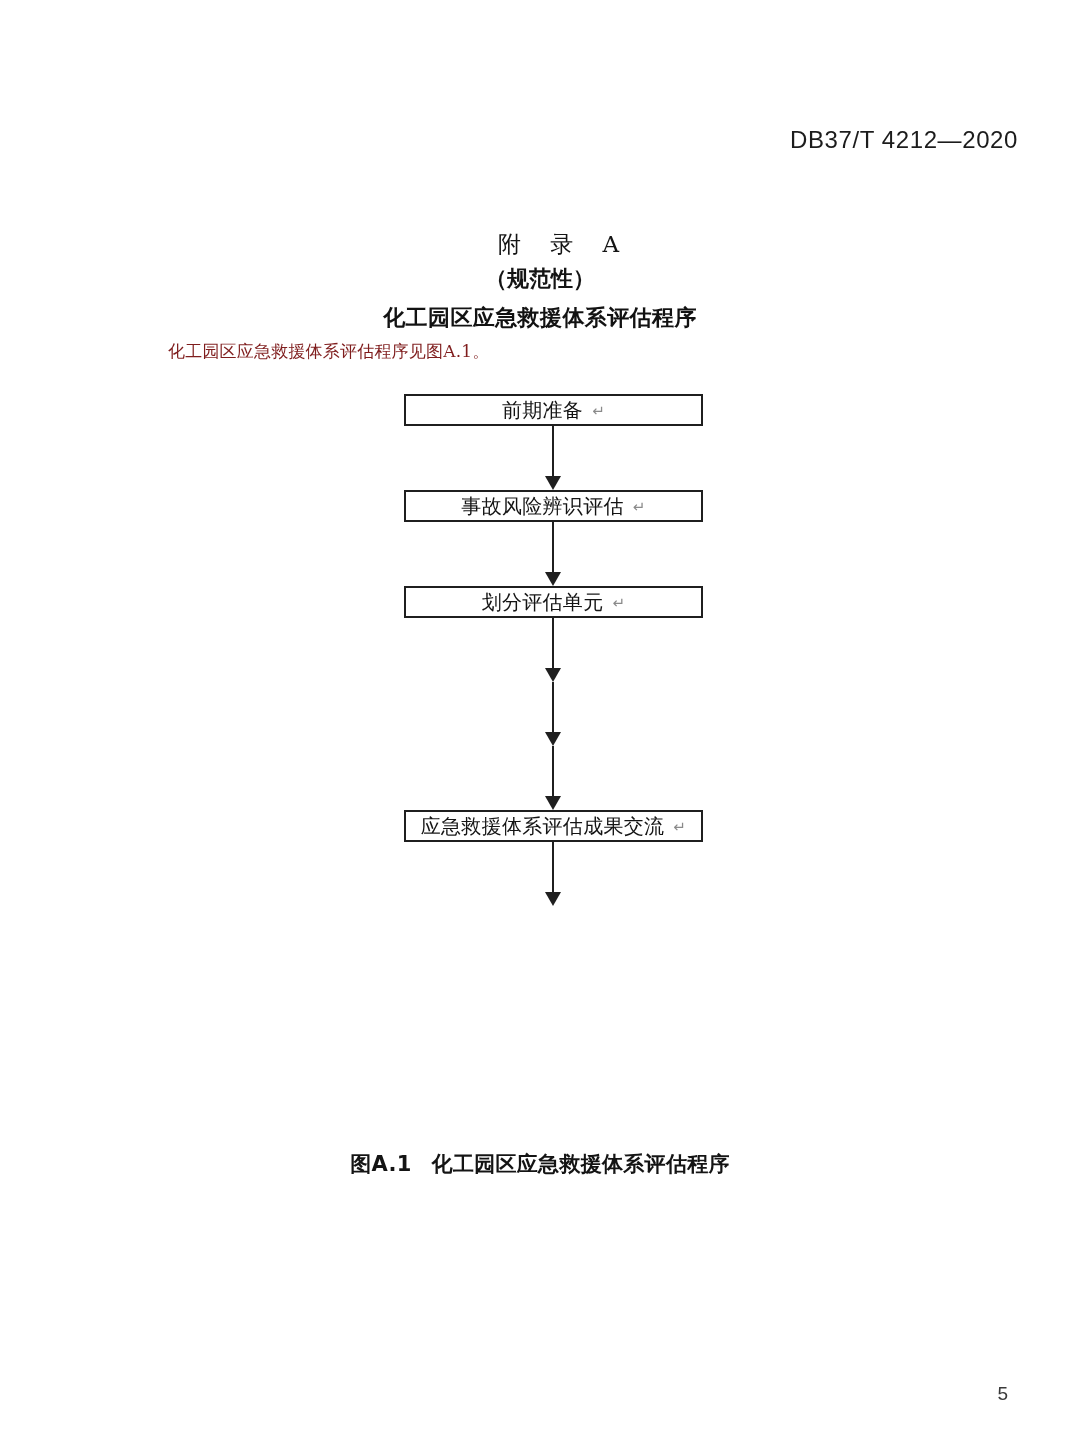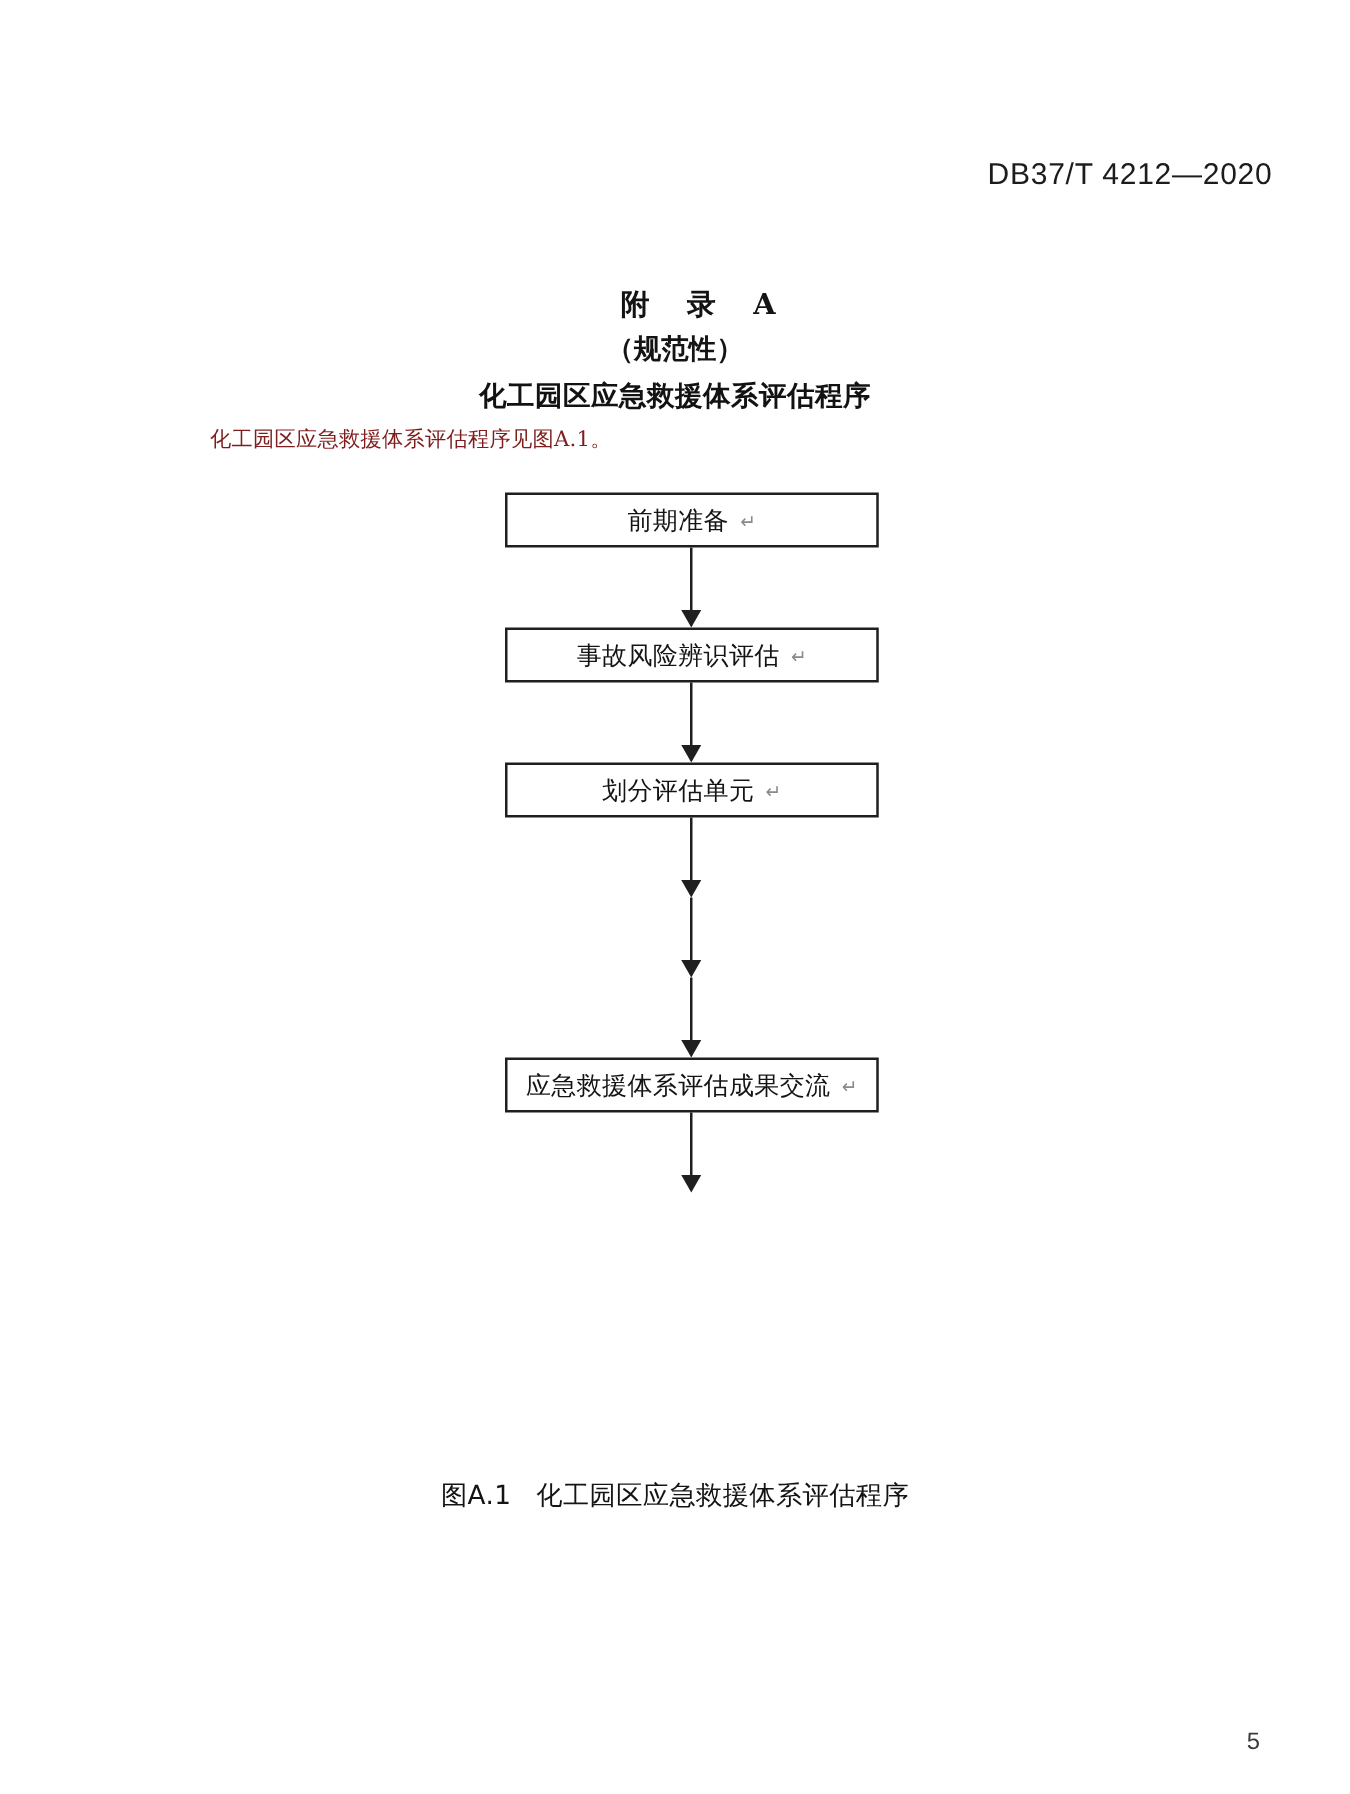--- a/index.html
+++ b/index.html
@@ -31,21 +31,21 @@
   .annex-title-block {
     position: absolute;
     top: 228px;
     left: 0;
     width: 1080px;
     text-align: center;
   }
   .annex-label {
     font-family: "DejaVu Serif", serif;
     font-size: 23px;
-    font-weight: bold;
+    font-weight: normal;
     letter-spacing: 11px;
     color: #141414;
     line-height: 32px;
     margin-left: 48px;
   }
   .annex-kind {
     font-family: Liberation Mono, monospace;
     font-size: 22px;
     font-weight: bold;
     color: #141414;
@@ -77,21 +77,21 @@
   
   .flowchart {
     position: absolute;
     top: 394px;
     left: 404px;
     width: 299px;
   }
   .flow-node {
     position: relative;
     width: 299px;
-    height: 44px;
+    height: 32px;
     border: 2px solid #1f1f1f;
     background: #ffffff;
     display: flex;
     align-items: center;
     justify-content: center;
   }
   .flow-node-label {
     font-family: "DejaVu Sans", "Liberation Sans", sans-serif;
     font-size: 20px;
     color: #141414;
@@ -132,24 +132,23 @@
 
   
   .figure-caption {
     position: absolute;
     top: 1150px;
     left: 0;
     width: 1080px;
     text-align: center;
     font-family: "DejaVu Sans", "Liberation Sans", sans-serif;
     font-size: 21px;
-    font-weight: normal;
+    font-weight: bold;
     color: #141414;
     letter-spacing: 0.3px;
-    margin-top: 32px;
   }
   .figure-caption .cap-num { margin-right: 20px; }
 
   
   .page-folio {
     position: absolute;
     bottom: 30px;
     right: 72px;
     font-family: "Liberation Sans", sans-serif;
     font-size: 19px;

